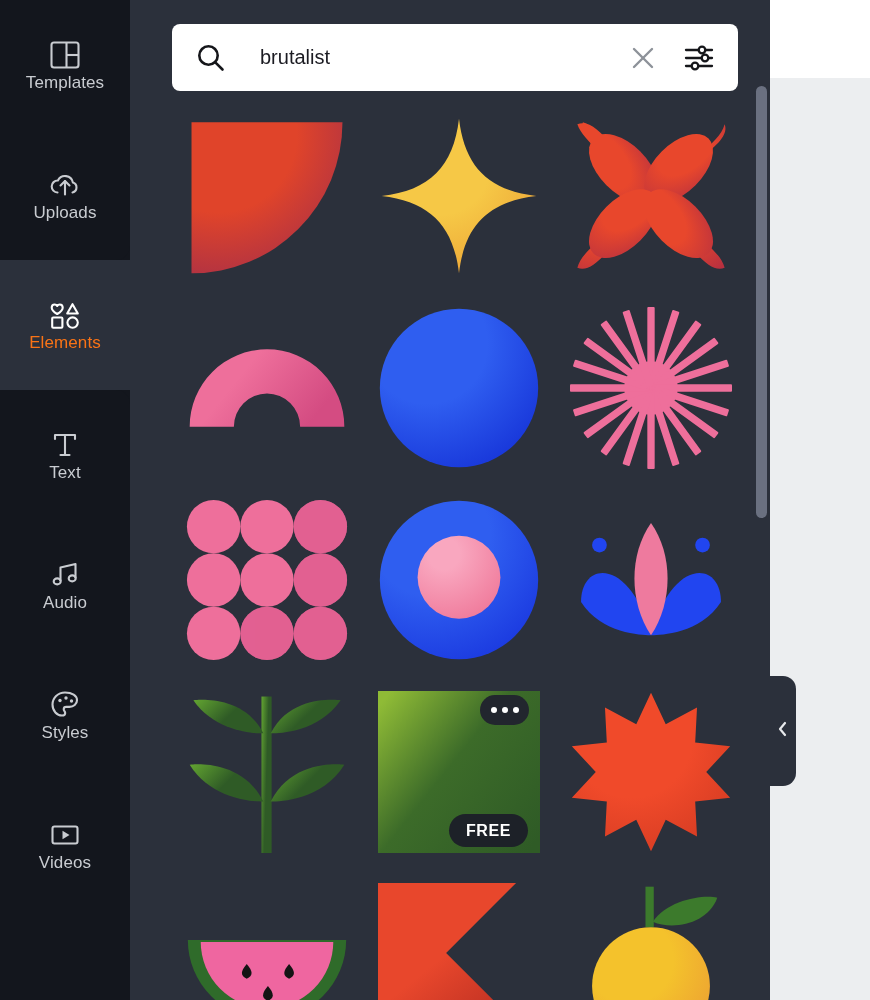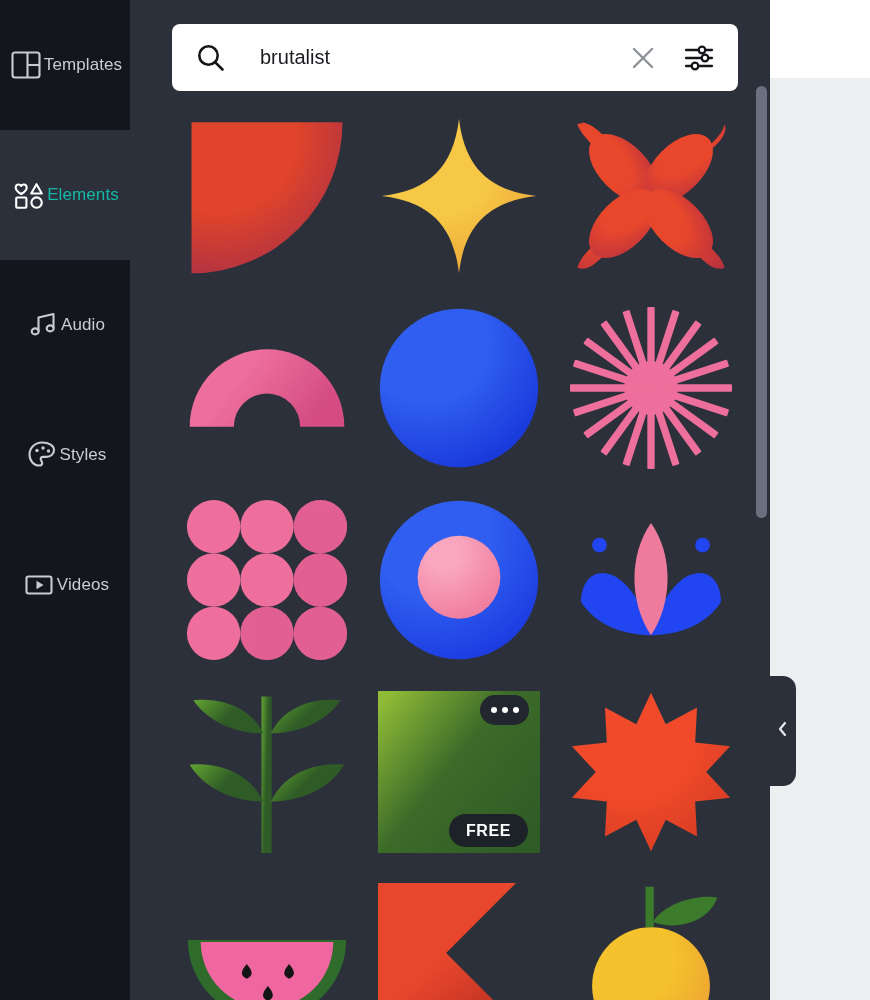--- a/index.html
+++ b/index.html
@@ -24,30 +24,30 @@
 
   
   .rail {
     position: absolute; left: 0; top: 0; width: 130px; height: 1000px;
     background: #13161d;
     z-index: 5;
   }
   .rail-item {
     position: relative;
     height: 130px;
-    display: flex; flex-direction: row;
+    display: flex; flex-direction: column;
     align-items: center; justify-content: center;
     gap: 0;
     color: #c9ccd1;
     cursor: pointer;
     user-select: none;
   }
   .rail-item .ico { width: 36px; height: 36px; display: block; }
   .rail-item .lbl { font-size: 17px; letter-spacing: .1px; }
-  .rail-item.active { background: #2b303b; color: #14b8a6; }
+  .rail-item.active { background: #2b303b; color: #f97316; }
   .rail-item.active::before,
   .rail-item.active::after {
     content: ""; position: absolute; right: 0; width: 14px; height: 14px;
     background: #13161d;
   }
   .rail-item.active::before { top: -14px; border-bottom-right-radius: 14px; }
   .rail-item.active::after  { bottom: -14px; border-top-right-radius: 14px; }
 
   
   .panel {
@@ -139,34 +139,54 @@
       <span class="ico">
         <svg viewBox="0 0 36 36" fill="none" stroke="#c9ccd1" stroke-width="2.1">
           <rect x="4.5" y="5.5" width="27" height="25" rx="2.5"></rect>
           <line x1="19.5" y1="5.5" x2="19.5" y2="30.5"></line>
           <line x1="19.5" y1="18" x2="31.5" y2="18"></line>
         </svg>
       </span>
       <span class="lbl">Templates</span>
     </div>
 
+    <div class="rail-item">
+      <span class="ico">
+        <svg viewBox="0 0 36 36" fill="none" stroke="#c9ccd1" stroke-width="2.1" stroke-linecap="round" stroke-linejoin="round">
+          <path d="M10.5 25.5a6 6 0 0 1 .4-12 8 8 0 0 1 15 2 5.2 5.2 0 0 1-.4 10"></path>
+          <line x1="18" y1="14" x2="18" y2="27.5"></line>
+          <polyline points="13.5,18.5 18,14 22.5,18.5"></polyline>
+        </svg>
+      </span>
+      <span class="lbl">Uploads</span>
+    </div>
 
 
     <div class="rail-item active">
       <span class="ico">
         <svg viewBox="0 0 36 36" fill="none" stroke="#ffffff" stroke-width="2.1" stroke-linejoin="round">
           <path d="M4.7 10.7c0-1.9 1.4-3.2 3-3.2 1.1 0 2 .6 2.5 1.5.5-.9 1.4-1.5 2.5-1.5 1.6 0 3 1.3 3 3.2 0 3-5.5 6.3-5.5 6.3s-5.5-3.3-5.5-6.3z"></path>
           <path d="M25.5 7.2l5.3 9.3H20.2z"></path>
           <rect x="5.2" y="20.5" width="10.2" height="10.2" rx="1"></rect>
           <circle cx="25.6" cy="25.6" r="5.2"></circle>
         </svg>
       </span>
       <span class="lbl">Elements</span>
     </div>
 
+    <div class="rail-item">
+      <span class="ico">
+        <svg viewBox="0 0 36 36" fill="none" stroke="#c9ccd1" stroke-width="2.1" stroke-linecap="round" stroke-linejoin="round">
+          <polyline points="8,12 8,8 28,8 28,12"></polyline>
+          <line x1="18" y1="8" x2="18" y2="28"></line>
+          <line x1="13.5" y1="28" x2="22.5" y2="28"></line>
+        </svg>
+      </span>
+      <span class="lbl">Text</span>
+    </div>
 
     <div class="rail-item">
       <span class="ico">
         <svg viewBox="0 0 36 36" fill="none" stroke="#c9ccd1" stroke-width="2.1" stroke-linejoin="round">
           <path d="M13.5 24V10.5l15-3.5V21"></path>
           <ellipse cx="10.2" cy="24.4" rx="3.5" ry="3"></ellipse>
           <ellipse cx="25.2" cy="21.4" rx="3.5" ry="3"></ellipse>
         </svg>
       </span>
       <span class="lbl">Audio</span>

